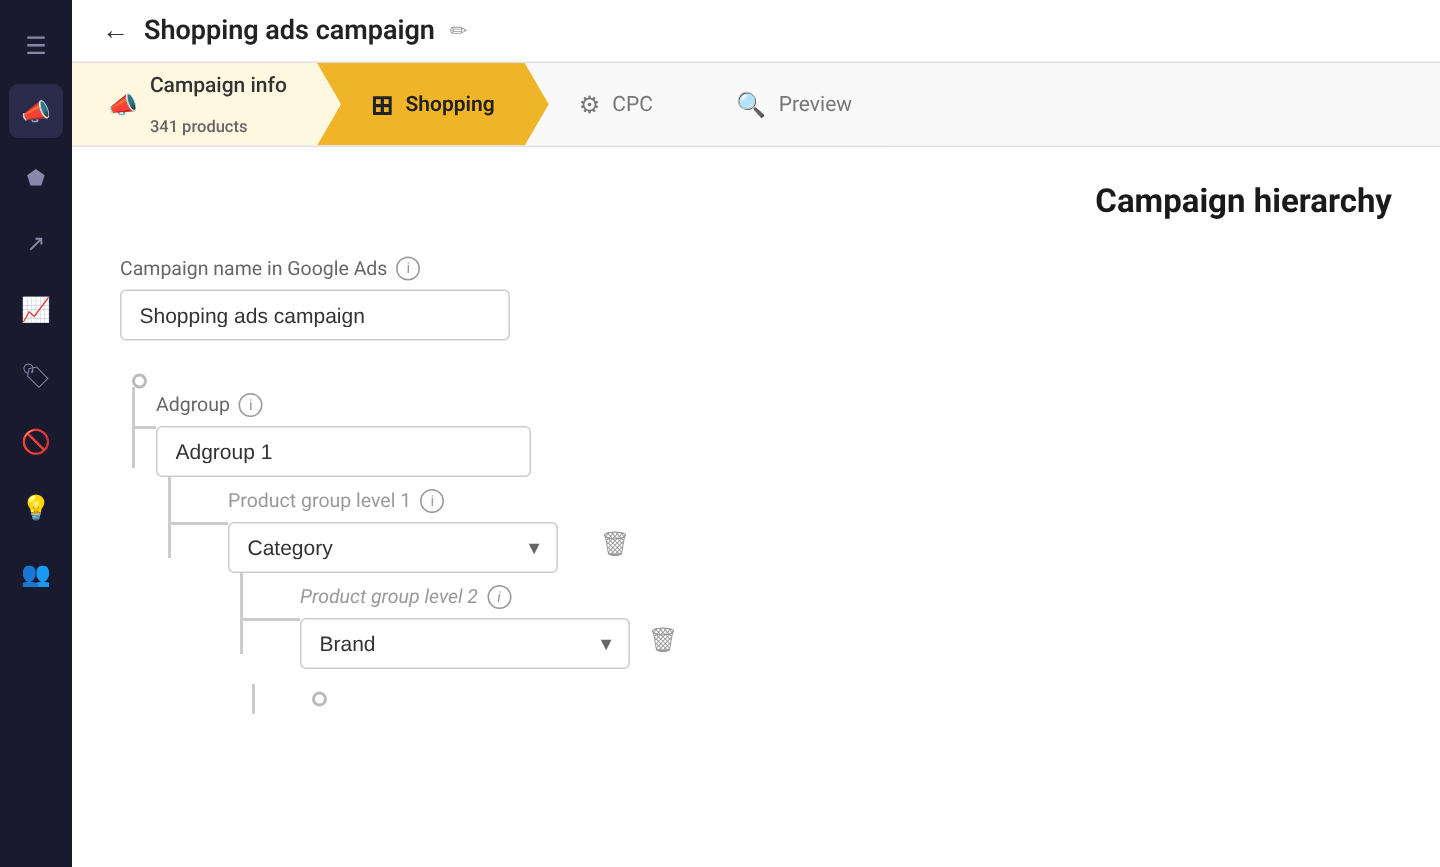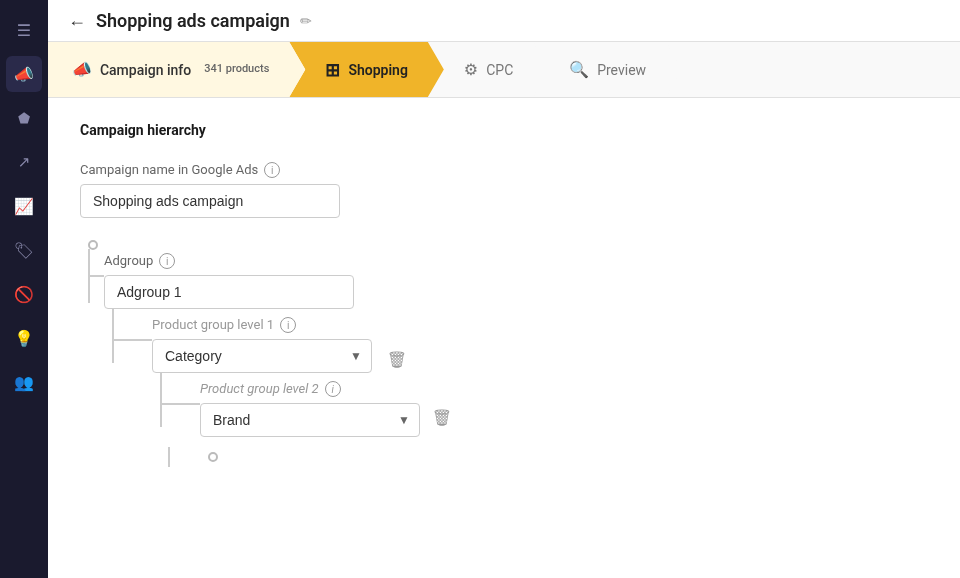--- a/index.html
+++ b/index.html
@@ -106,44 +106,45 @@
       background: #f9f9f9;
       color: #777;
       margin-left: -16px;
       clip-path: polygon(0 0, calc(100% - 16px) 0, 100% 50%, calc(100% - 16px) 100%, 0 100%, 16px 50%);
       padding: 0 36px;
       z-index: 1;
     }
     .tab-icon { font-size: 16px; }
     .tab-label { font-size: 14px; }
     .tab-sublabel { font-size: 11px; color: #666; }
-    .tab-text { display: flex; flex-direction: row; gap: 13px; }
+    .tab-text { display: flex; flex-direction: column; gap: 13px; }
 
     
     .content {
       flex: 1;
       padding: 24px 32px;
       overflow-y: auto;
       background: #fff;
     }
     .page-title {
-      font-size: 14px;
+      font-size: 22px;
       font-weight: 700;
       color: #1a1a1a;
       margin-bottom: 24px;
+      text-align: right;
     }
 
     
     .form-section { margin-bottom: 16px; }
     .form-label {
       font-size: 13px;
       color: #666;
       margin-bottom: 6px;
       display: flex;
-      align-items: flex-start;
+      align-items: center;
       gap: 6px;
     }
     .info-icon {
       width: 16px;
       height: 16px;
       border-radius: 50%;
       border: 1px solid #999;
       display: inline-flex;
       align-items: center;
       justify-content: center;
@@ -304,21 +305,21 @@
 
           <div style="position:absolute;left:-40px;top:-8px;width:2px;height:54px;background:#ccc;"></div>
 
           <div style="position:absolute;left:-40px;top:22px;width:40px;height:2px;background:#ccc;"></div>
 
           <div class="form-label" style="margin-bottom:6px;color:#999;">
             <span>Product group level 1</span>
             <span class="info-icon">i</span>
           </div>
 
-          <div style="display:flex;align-items:flex-end;gap:11px;">
+          <div style="display:flex;align-items:flex-start;gap:24px;">
             <div class="select-wrapper">
               <select class="form-select">
                 <option>Category</option>
                 <option>Brand</option>
                 <option>Condition</option>
                 <option>Item ID</option>
                 <option>Product type</option>
                 <option>Custom label</option>
               </select>
               <span class="select-arrow">▼</span>

